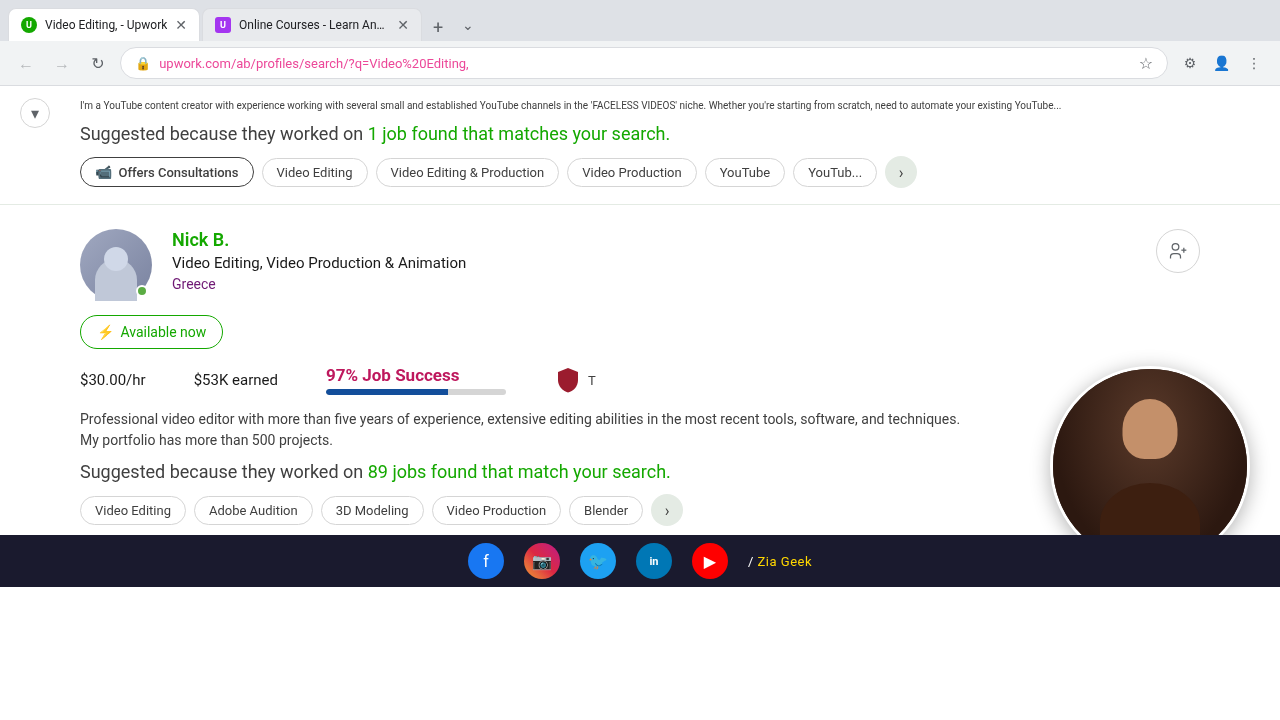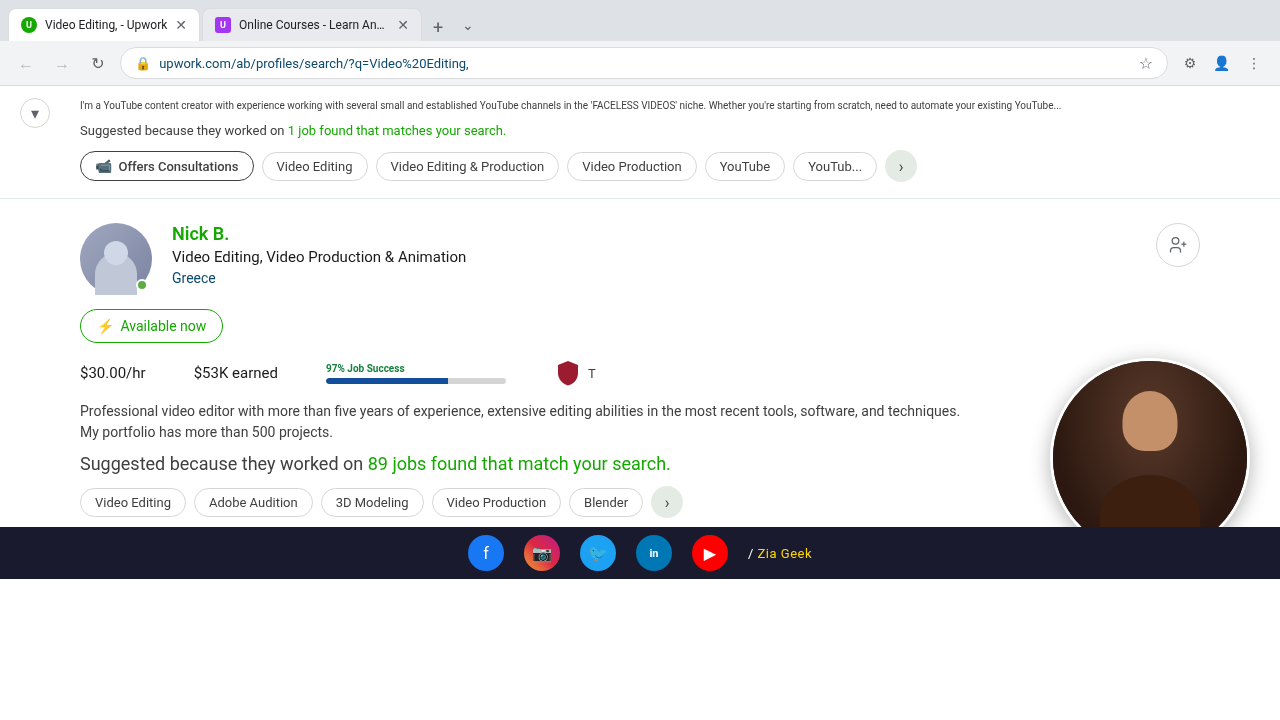--- a/index.html
+++ b/index.html
@@ -14,59 +14,59 @@
     .tab-favicon.upwork { background: #14a800; border-radius: 50%; display: flex; align-items: center; justify-content: center; }
     .tab-favicon.udemy { background: #a435f0; border-radius: 3px; }
     .tab-label { font-size: 12px; color: #202124; white-space: nowrap; overflow: hidden; text-overflow: ellipsis; flex: 1; }
     .tab-close { color: #5f6368; font-size: 14px; cursor: pointer; margin-left: auto; }
     .tab-new { width: 28px; height: 28px; display: flex; align-items: center; justify-content: center; border-radius: 50%; color: #5f6368; font-size: 18px; cursor: pointer; }
     .tab-overflow { color: #5f6368; font-size: 14px; padding: 8px; }
     .address-bar-row { display: flex; align-items: center; gap: 8px; padding: 6px 12px; background: #f1f3f4; }
     .nav-btn { width: 28px; height: 28px; display: flex; align-items: center; justify-content: center; border-radius: 50%; cursor: pointer; color: #5f6368; font-size: 16px; }
     .nav-btn.disabled { opacity: 0.4; }
     .address-bar { flex: 1; display: flex; align-items: center; background: #fff; border: 1px solid #dadce0; border-radius: 20px; padding: 6px 14px; gap: 8px; height: 32px; }
-    .address-text { font-size: 13px; color: #0c4a6e; flex: 1; }
+    .address-text { font-size: 13px; color: #ec4899; flex: 1; }
     .address-icons { display: flex; gap: 8px; align-items: center; color: #5f6368; }
     .toolbar-icons { display: flex; gap: 4px; align-items: center; color: #5f6368; }
     .toolbar-icon { width: 28px; height: 28px; display: flex; align-items: center; justify-content: center; border-radius: 50%; cursor: pointer; font-size: 14px; }
 
     
     .main-content { background: #fff; overflow: hidden; }
 
     
     .prev-section { padding: 12px 0 16px 80px; border-bottom: 1px solid #e4ebe4; background: #fff; position: relative; }
     .collapse-btn { position: absolute; left: 20px; top: 12px; width: 30px; height: 30px; border-radius: 50%; border: 1px solid #d5d5d5; display: flex; align-items: center; justify-content: center; cursor: pointer; color: #5f6368; background: #fff; }
     .prev-desc { font-size: 10px; color: #404040; line-height: 1.5; max-width: 1100px; }
-    .suggested-text { font-size: 13px; color: #404040; margin-top: 10px; }
+    .suggested-text { font-size: 18px; color: #404040; margin-top: 10px; }
     .suggested-link { color: #14a800; text-decoration: none; }
     .tags-row { display: flex; align-items: center; gap: 8px; margin-top: 12px; flex-wrap: nowrap; overflow: hidden; }
     .tag { padding: 6px 14px; border: 1.5px solid #d5d5d5; border-radius: 20px; font-size: 13px; color: #404040; white-space: nowrap; background: #fff; display: flex; align-items: center; gap: 6px; }
     .tag.consultation { border-color: #404040; font-weight: 500; }
     .tag-icon { font-size: 14px; }
     .tags-more { width: 32px; height: 32px; background: #e4ebe4; border-radius: 50%; display: flex; align-items: center; justify-content: center; cursor: pointer; color: #404040; font-size: 16px; flex-shrink: 0; }
 
     
     .profile-section { padding: 24px 80px; background: #fff; border-bottom: 1px solid #e4ebe4; position: relative; }
     .profile-header { display: flex; align-items: flex-start; gap: 20px; }
     .avatar-wrapper { position: relative; flex-shrink: 0; }
     .avatar-img-placeholder { width: 72px; height: 72px; border-radius: 50%; background: linear-gradient(135deg, #a0a8c0 0%, #7a83a0 100%); position: relative; }
     .avatar-img-placeholder::before { content: ''; position: absolute; bottom: 0; left: 50%; transform: translateX(-50%); width: 42px; height: 42px; background: #c0c8d8; border-radius: 50% 50% 0 0; }
     .avatar-img-placeholder::after { content: ''; position: absolute; top: 18px; left: 50%; transform: translateX(-50%); width: 24px; height: 24px; background: #d0d8e8; border-radius: 50%; }
     .online-dot { position: absolute; bottom: 4px; right: 4px; width: 12px; height: 12px; background: #5bac43; border-radius: 50%; border: 2px solid #fff; }
     .profile-info { flex: 1; }
     .profile-name { font-size: 18px; color: #14a800; font-weight: 600; margin-bottom: 4px; }
     .profile-title { font-size: 15px; color: #1a1a1a; margin-bottom: 4px; }
-    .profile-location { font-size: 14px; color: #0c4a6e; }
+    .profile-location { font-size: 14px; color: #701a75; }
     .add-btn { width: 44px; height: 44px; border-radius: 50%; border: 1.5px solid #d5d5d5; background: #fff; display: flex; align-items: center; justify-content: center; cursor: pointer; color: #5f6368; margin-left: auto; }
     .available-btn { display: inline-flex; align-items: center; gap: 6px; padding: 8px 16px; border: 1.5px solid #14a800; border-radius: 20px; font-size: 14px; color: #14a800; background: #fff; cursor: pointer; margin-top: 14px; }
     .available-icon { font-size: 14px; }
     .stats-row { display: flex; align-items: center; gap: 48px; margin-top: 16px; }
     .stat { font-size: 15px; color: #1a1a1a; }
     .job-success { display: flex; flex-direction: column; gap: 4px; }
-    .job-success-label { font-size: 10px; color: #15803d; font-weight: 700; }
+    .job-success-label { font-size: 17px; color: #be185d; font-weight: 700; }
     .job-success-bar { width: 180px; height: 6px; background: #d5d5d5; border-radius: 3px; overflow: hidden; }
     .job-success-fill { height: 100%; background: linear-gradient(90deg, #134e9b 0%, #134e9b 70%, #d5d5d5 70%); border-radius: 3px; }
     .top-rated { display: flex; align-items: center; gap: 6px; }
     .shield-icon { width: 28px; height: 28px; }
     .profile-desc { font-size: 14px; color: #404040; line-height: 1.5; margin-top: 14px; max-width: 900px; }
     .suggested-text2 { font-size: 18px; color: #404040; margin-top: 10px; }
     .bottom-tags { display: flex; align-items: center; gap: 8px; margin-top: 12px; flex-wrap: nowrap; overflow: hidden; }
     .bottom-tag { padding: 6px 14px; border: 1.5px solid #d5d5d5; border-radius: 20px; font-size: 13px; color: #404040; white-space: nowrap; background: #fff; }
     .bottom-tags-more { width: 32px; height: 32px; background: #e4ebe4; border-radius: 50%; display: flex; align-items: center; justify-content: center; cursor: pointer; color: #404040; font-size: 16px; flex-shrink: 0; }
 

